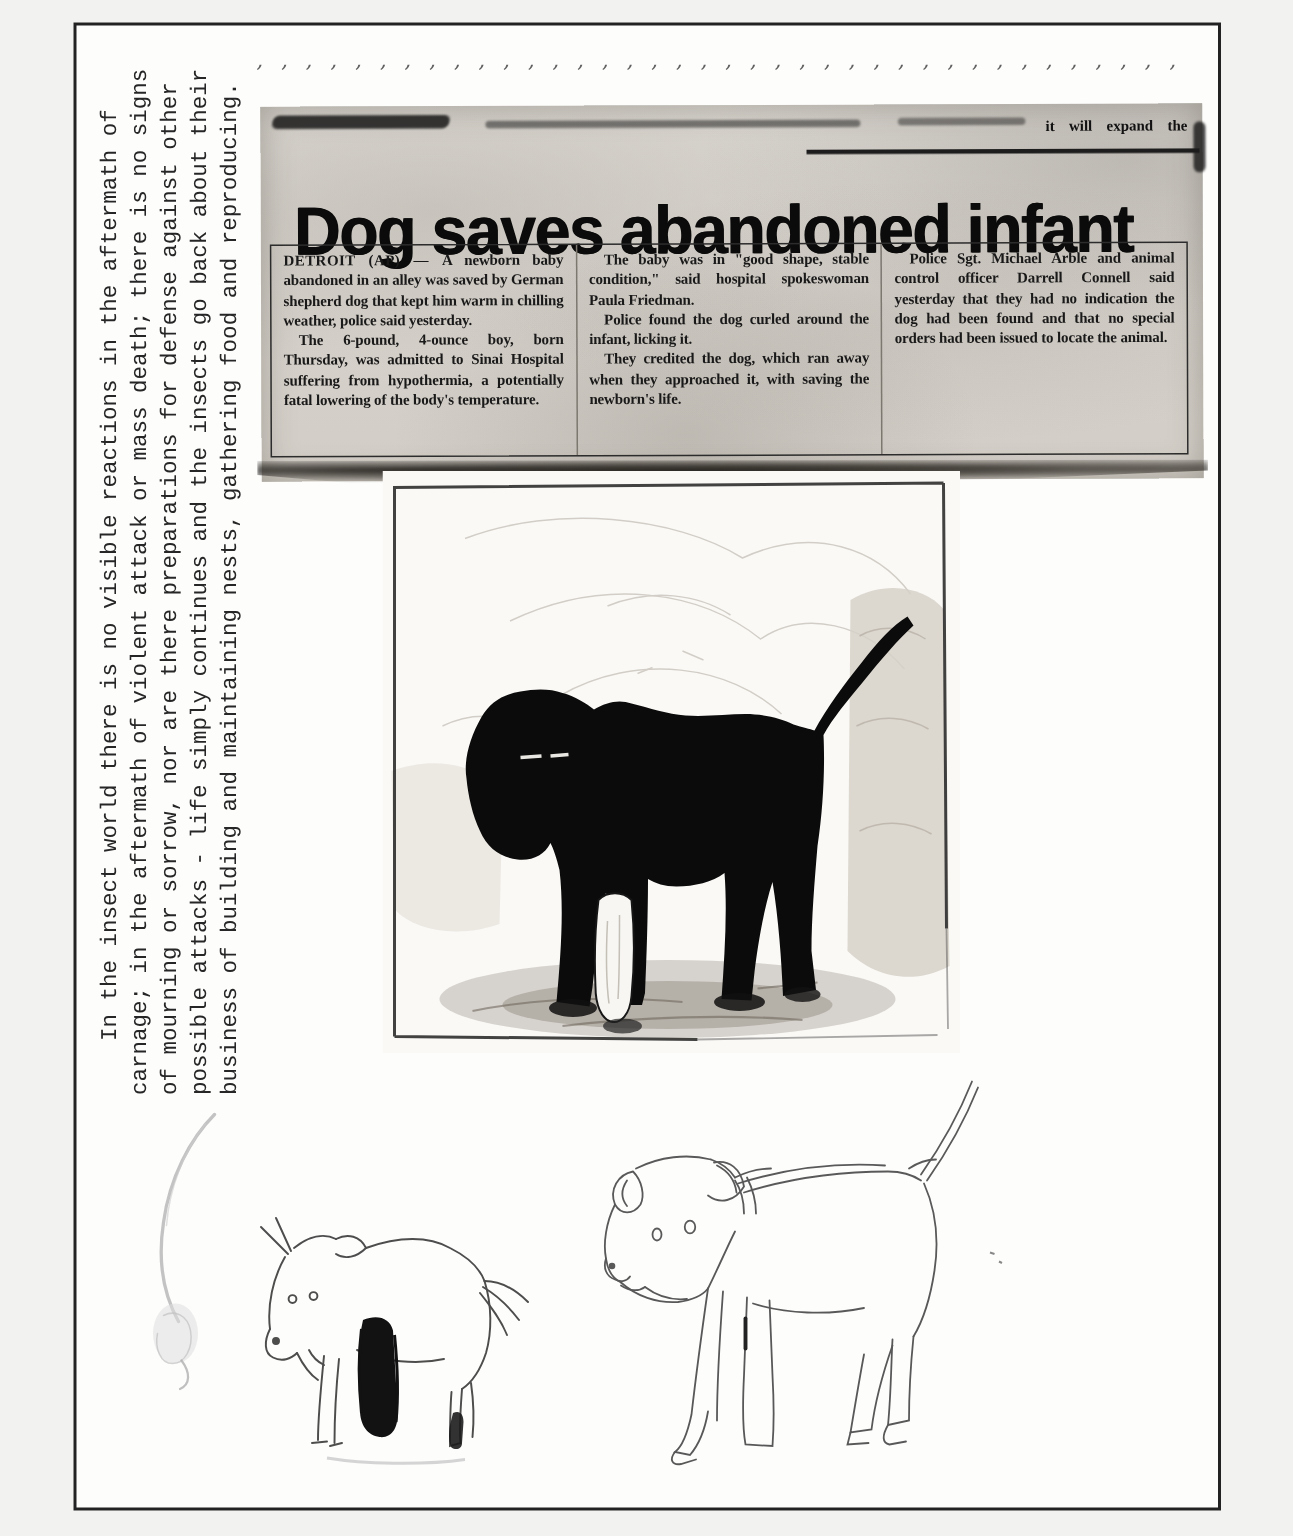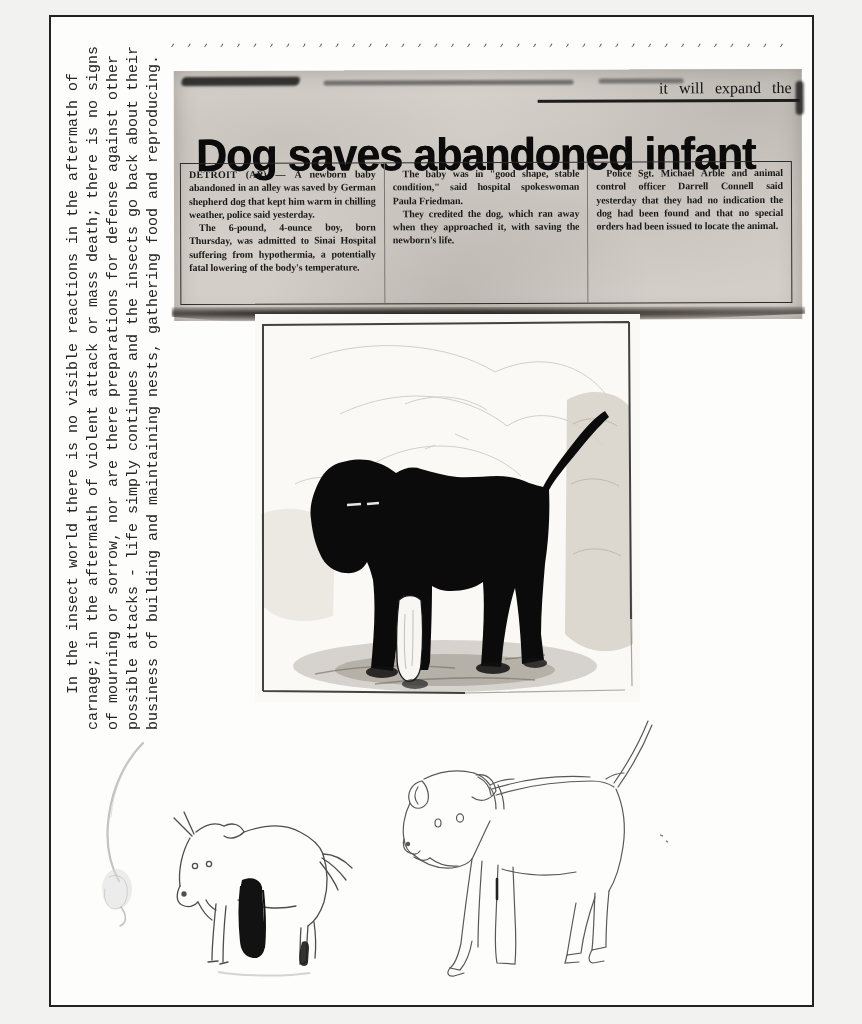--- a/index.html
+++ b/index.html
@@ -35,22 +35,22 @@
       radial-gradient(ellipse at 72% 55%, rgba(110,105,95,.13), transparent 45%),
       radial-gradient(ellipse at 45% 88%, rgba(95,90,80,.18), transparent 40%),
       radial-gradient(ellipse at 92% 15%, rgba(80,75,70,.2), transparent 35%),
       linear-gradient(#dad6d0,#d2cdc6);
     box-shadow:inset 0 0 22px rgba(70,65,55,.35);
     transform:rotate(-.2deg);
   }
   .smudge{position:absolute;background:#191919;filter:blur(.8px);border-radius:4px;}
   .kicker{
     position:absolute;right:10px;top:10px;
-    font-family:"Liberation Serif",serif;font-weight:normal;
-    font-size:16px;color:#121212;word-spacing:7px;
+    font-family:"Liberation Serif",serif;font-weight:bold;
+    font-size:10px;color:#121212;word-spacing:7px;
   }
   .kicker-rule{position:absolute;right:2px;top:30px;width:262px;height:2.5px;background:#1d1d1d;filter:blur(.3px);}
   .headline{
     position:absolute;left:22px;top:34px;width:600px;
     font-family:"Liberation Sans",sans-serif;font-weight:bold;
     font-size:43px;line-height:1;letter-spacing:-1px;color:#0b0b0b;
     transform:scaleY(1.06);text-shadow:.6px 0 0 #0b0b0b;
   }
   .article-box{
     position:absolute;left:6px;top:92px;width:612px;height:142px;
@@ -108,20 +108,21 @@
 
     <h1 class="headline">Dog saves abandoned infant</h1>
 
     <div class="article-box">
       <div class="col">
         <p class="nodent"><span class="dateline">DETROIT (AP) — </span><span>A newborn baby abandoned in an alley was saved by German shepherd dog that kept him warm in chilling weather, police said yesterday.</span></p>
         <p>The 6-pound, 4-ounce boy, born Thursday, was admitted to Sinai Hospital suffering from hypothermia, a potentially fatal lowering of the body's temperature.</p>
       </div>
       <div class="col">
         <p>The baby was in "good shape, stable condition," said hospital spokeswoman Paula Friedman.</p>
+        <p>Police found the dog curled around the infant, licking it.</p>
         <p>They credited the dog, which ran away when they approached it, with saving the newborn's life.</p>
       </div>
       <div class="col">
         <p class="gap">Police Sgt. Michael Arble and animal control officer Darrell Connell said yesterday that they had no indication the dog had been found and that no special orders had been issued to locate the animal.</p>
       </div>
     </div>
 
     <div class="bottom-smear"></div>
   </div>
 

